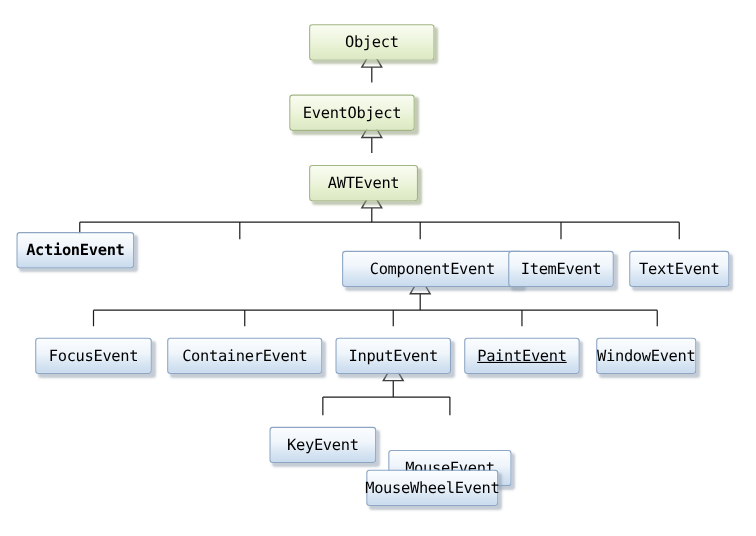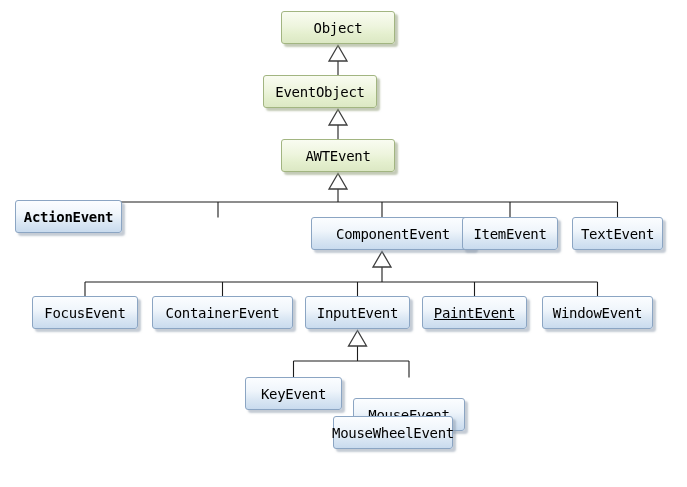--- a/index.html
+++ b/index.html
@@ -20,20 +20,21 @@
     height: 33px;
     box-sizing: border-box;
     display: flex;
     align-items: center;
     justify-content: center;
     font-size: 14px;
     letter-spacing: -0.3px;
     color: #000000;
     border-radius: 3px;
     white-space: nowrap;
+    margin-top: 11px;
   }
   .node.green {
     border: 1px solid #a2b581;
     background: linear-gradient(180deg, #f9fcf1 0%, #eef5de 45%, #e4efce 72%, #dce8c4 100%);
     box-shadow: 3px 3px 2px rgba(146,159,122,0.55);
   }
   .node.blue {
     border: 1px solid #8ba5c3;
     background: linear-gradient(180deg, #fbfdff 0%, #eff5fb 42%, #d9e6f3 72%, #c9dbee 100%);
     box-shadow: 3px 3px 2px rgba(137,152,170,0.5);
@@ -76,31 +77,31 @@
       <polygon points="338,109.5 329,125 347,125"></polygon>
       <polygon points="338,173.5 329,189 347,189"></polygon>
       <polygon points="382,251.5 373,267 391,267"></polygon>
       <polygon points="357.5,330.5 348.5,346 366.5,346"></polygon>
       <polygon points="409,411.5 400,427 418,427"></polygon>
     </g>
   </svg>
 
   <div class="node green" style="left:281px; top:11px;  width:114px;">Object</div>
   <div class="node green" style="left:263px; top:75px;  width:114px;">EventObject</div>
-  <div class="node green" style="left:281px; top:139px; width:114px;">AWTEvent</div>
+  <div class="node green" style="left:281px; top:139px; width:99px;">AWTEvent</div>
 
   <div class="node blue" style="left:15px;  top:200px; width:107px;font-weight:bold;">ActionEvent</div>
   <div class="node blue" style="left:311px; top:217px; width:164px;">ComponentEvent</div>
   <div class="node blue" style="left:462px; top:217px; width:96px;">ItemEvent</div>
   <div class="node blue" style="left:572px; top:217px; width:91px;">TextEvent</div>
 
   <div class="node blue" style="left:32px;  top:296px; width:106px;">FocusEvent</div>
   <div class="node blue" style="left:152px; top:296px; width:141px;">ContainerEvent</div>
   <div class="node blue" style="left:305px; top:296px; width:105px;">InputEvent</div>
   <div class="node blue" style="left:422px; top:296px; width:105px;text-decoration:underline;">PaintEvent</div>
-  <div class="node blue" style="left:542px; top:296px; width:111px;">WindowEvent</div>
+  <div class="node blue" style="left:542px; top:296px; width:91px;">WindowEvent</div>
 
   <div class="node blue" style="left:245px; top:377px; width:97px;">KeyEvent</div>
   <div class="node blue" style="left:353px; top:398px; width:112px;">MouseEvent</div>
 
   <div class="node blue" style="left:333px; top:416px; width:120px;text-align:center;">MouseWheelEvent</div>
 
 </div>
 
 </body></html>

